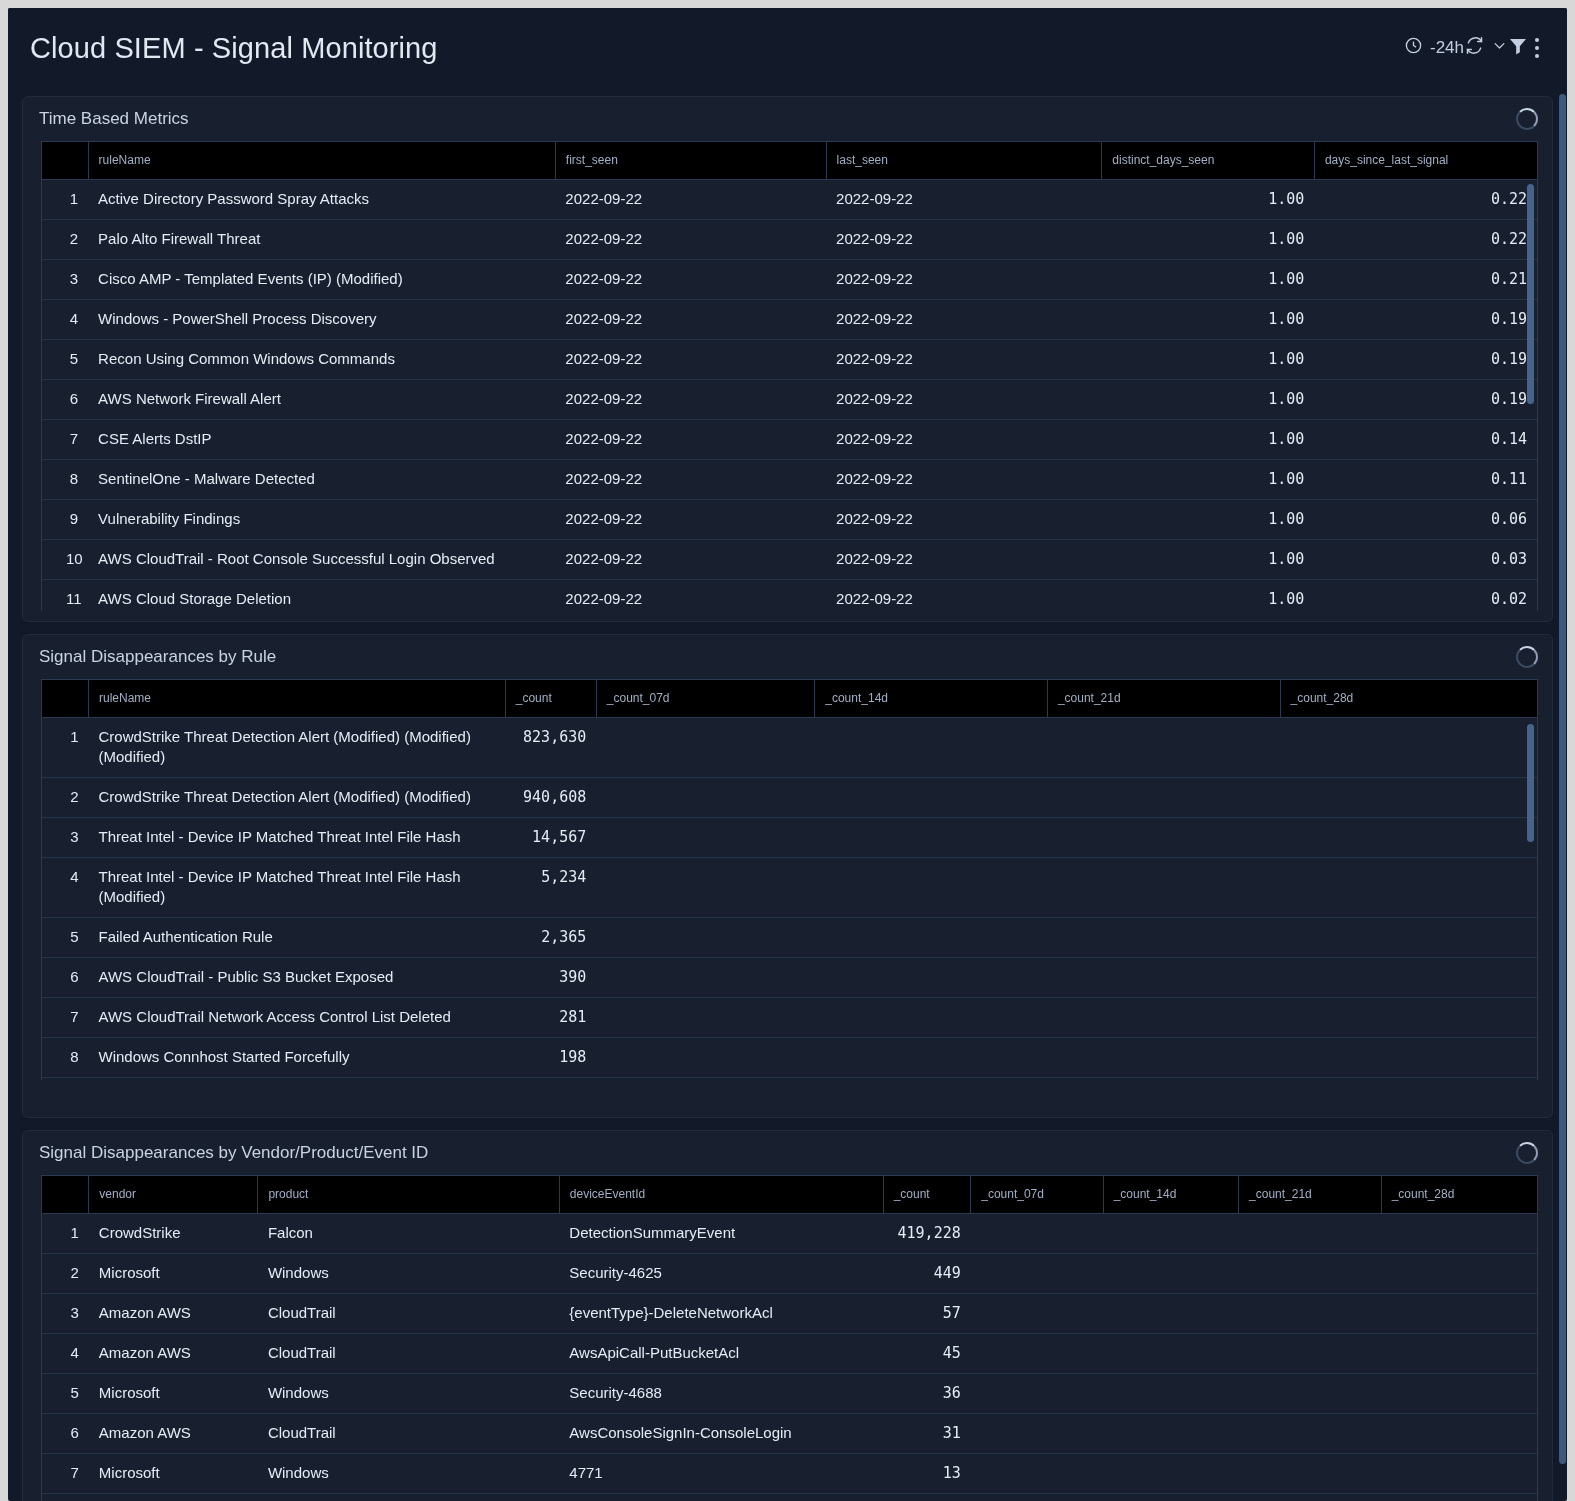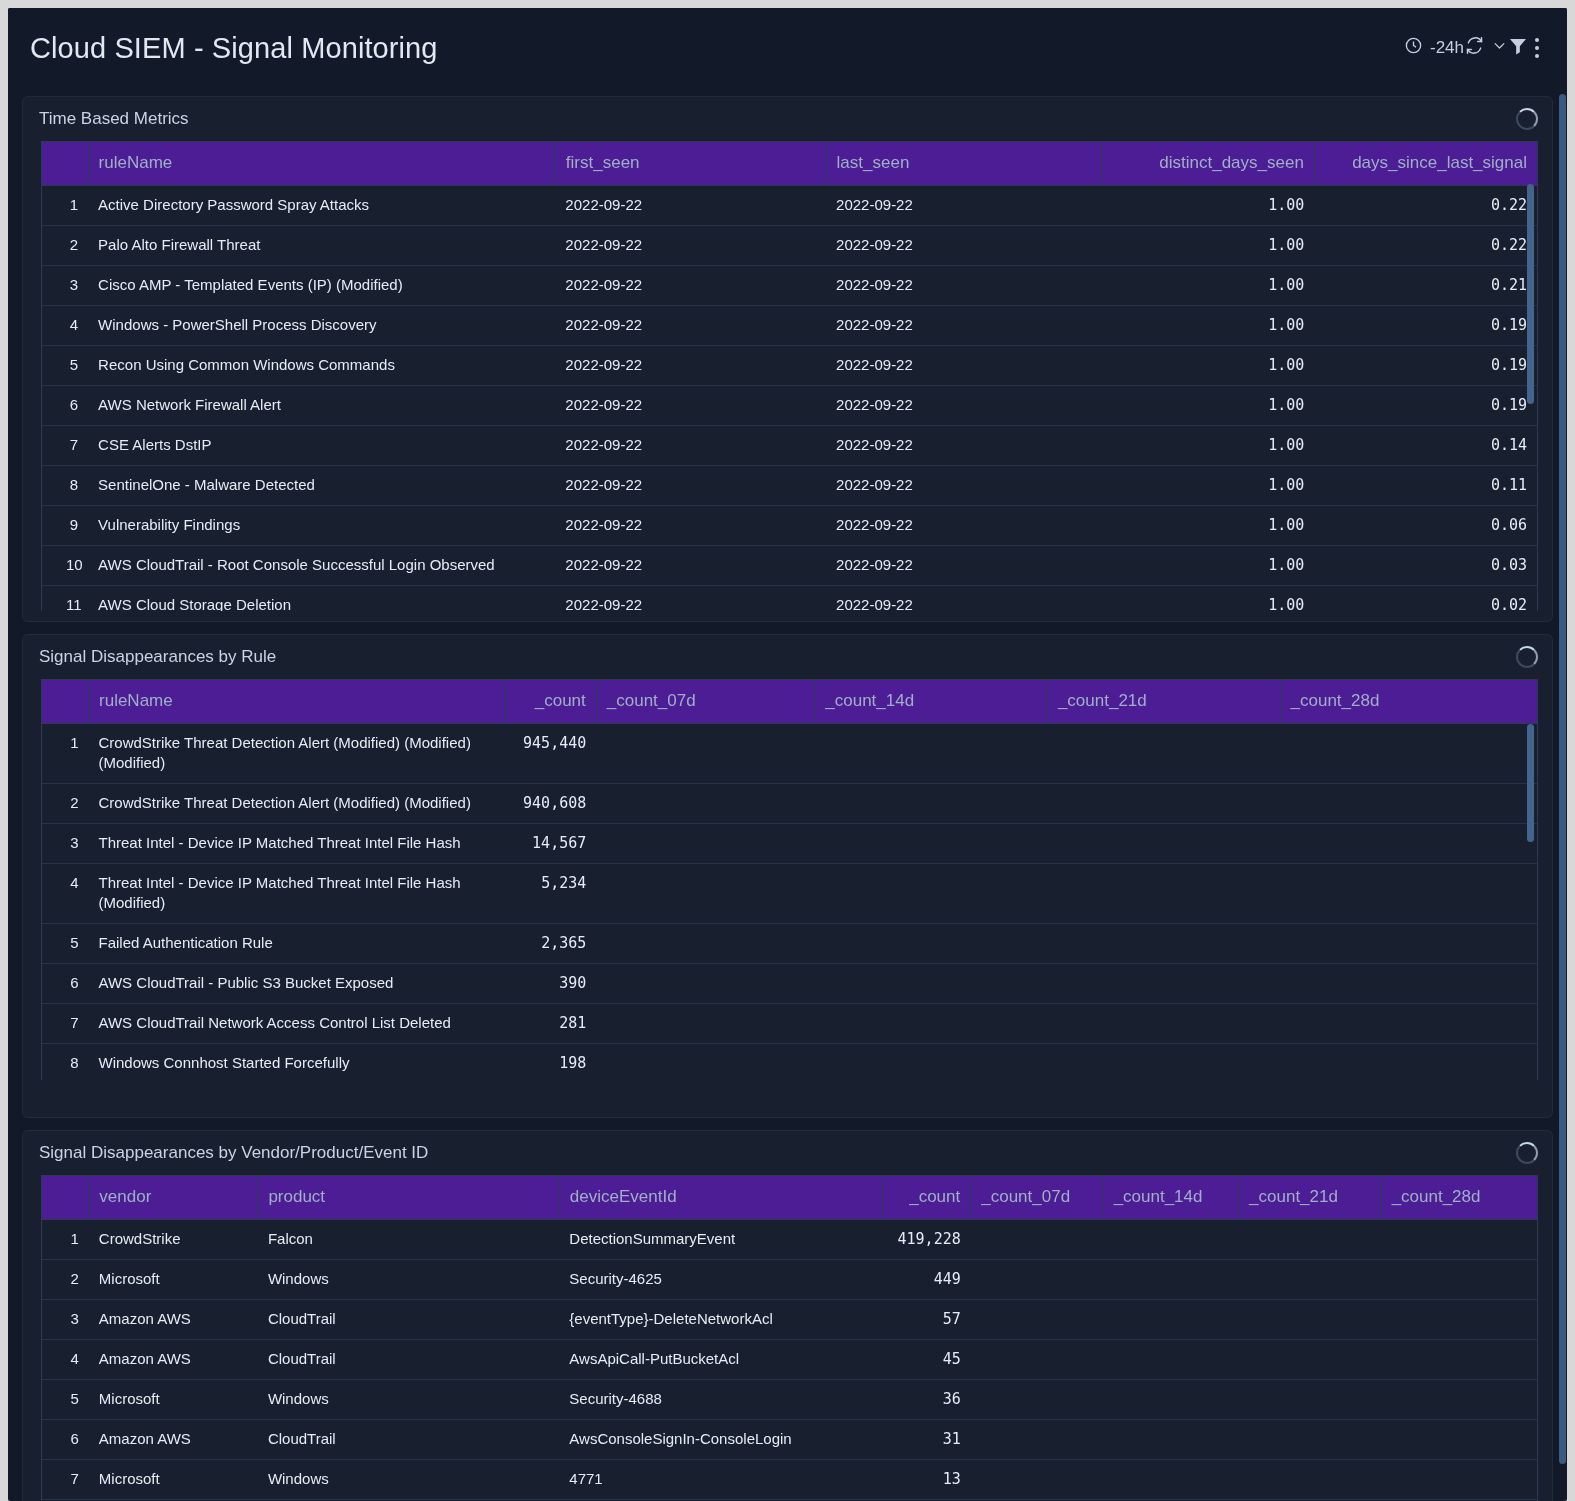--- a/index.html
+++ b/index.html
@@ -98,31 +98,31 @@
     border-bottom: none;
     overflow: hidden;
   }
   table.grid {
     width: 100%;
     border-collapse: collapse;
     table-layout: fixed;
   }
   table.grid th {
     font-weight: 400;
-    font-size: 17px;
+    font-size: 12px;
     color: #9fb0c6;
     text-align: left;
     padding: 11px 10px 12px 10px;
     border-bottom: 1px solid #2b3a52;
     border-left: 1px solid #2b3a52;
     white-space: nowrap;
-    background: #4c1d95;
+    background: #000000;
   }
   table.grid th.nb { border-left: none; }
-  table.grid th.num { text-align: right; }
+  table.grid th.num { }
   table.grid td {
     font-size: 15px;
     color: #e6ecf5;
     padding: 9px 10px 10px 10px;
     border-bottom: 1px solid #253349;
     vertical-align: top;
     line-height: 20px;
   }
   td.rownum {
     color: #7e8da4;
@@ -408,21 +408,21 @@
               <th>_count_14d</th>
               <th>_count_21d</th>
               <th>_count_28d</th>
             </tr>
           </thead>
           <tbody id="t2body">
               <tr>
                 <td class="gutter"></td>
                 <td class="rownum">1</td>
                 <td>CrowdStrike Threat Detection Alert (Modified) (Modified) (Modified)</td>
-                <td class="mono">945,440</td>
+                <td class="mono">823,630</td>
                 <td class="mono"></td>
                 <td class="mono"></td>
                 <td class="mono"></td>
                 <td class="mono"></td>
               </tr>
               <tr>
                 <td class="gutter"></td>
                 <td class="rownum">2</td>
                 <td>CrowdStrike Threat Detection Alert (Modified) (Modified)</td>
                 <td class="mono">940,608</td>

